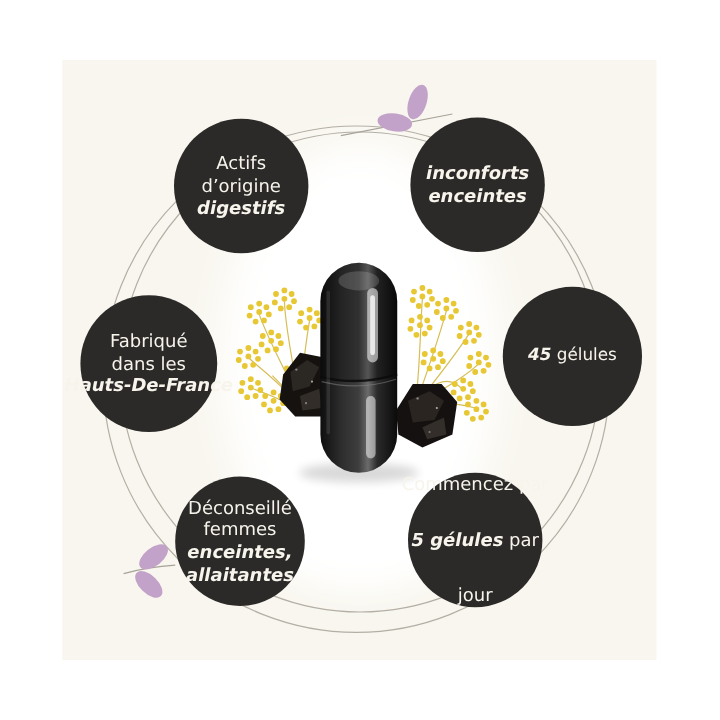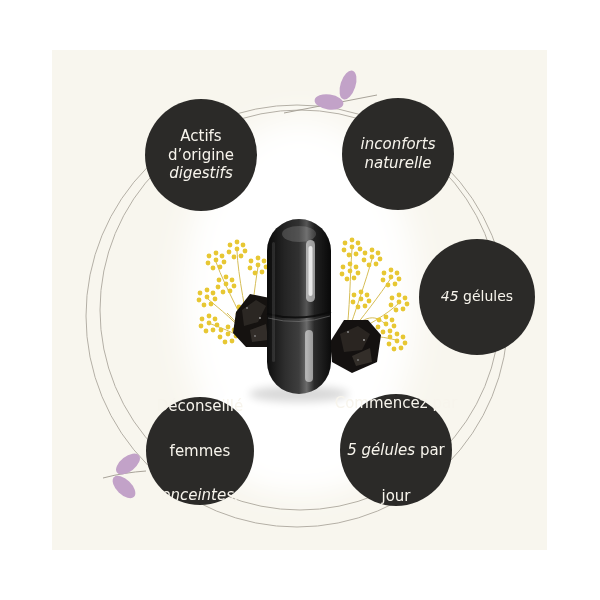--- a/index.html
+++ b/index.html
@@ -35,26 +35,26 @@
     color: #f7f4ec;
     display: flex;
     flex-direction: column;
     justify-content: center;
     align-items: center;
     text-align: center;
     font-size: 15px;
     line-height: 1.24;
   }
   .bubble .line { white-space: nowrap; }
-  .bubble .em { font-weight: normal; font-style: italic; }
+  .bubble .em { font-weight: bold; font-style: italic; }
   .b0 { left: 145px; top:  99px; width: 112px; height: 112px; }
   .b1 { left: 342px; top:  98px; width: 112px; height: 112px; }
   .b2 { left:  67px; top: 246px; width: 114px; height: 114px; }
   .b3 { left: 419px; top: 239px; width: 116px; height: 116px; font-size: 14px; }
-  .b4 { left: 146px; top: 397px; width: 108px; height: 108px; justify-content: space-between; }
+  .b4 { left: 146px; top: 397px; width: 108px; height: 108px; }
   .b5 { left: 340px; top: 394px; width: 112px; height: 112px; justify-content: space-between; }
 </style>
 </head>
 <body>
 
 <div class="stage">
 
   <div class="canvas"></div>
 
   <svg class="decor" width="600" height="600" viewBox="0 0 600 600">
@@ -175,29 +175,35 @@
     </g>
   </svg>
 
   <div class="bubble b0">
       <div class="line"><span>Actifs</span></div>
       <div class="line"><span>d’origine</span></div>
       <div class="line"><span class="em">digestifs</span></div>
     </div>
   <div class="bubble b1">
       <div class="line"><span class="em">inconforts</span></div>
-      <div class="line"><span class="em">naturelle</span></div>
+      <div class="line"><span class="em">enceintes</span></div>
+    </div>
+  <div class="bubble b2">
+      <div class="line"><span>Fabriqué</span></div>
+      <div class="line"><span>dans les</span></div>
+      <div class="line"><span class="em">Hauts-De-France</span></div>
     </div>
   <div class="bubble b3">
       <div class="line"><span class="em">45</span><span> gélules</span></div>
     </div>
   <div class="bubble b4">
       <div class="line"><span>Déconseillé</span></div>
       <div class="line"><span>femmes</span></div>
       <div class="line"><span class="em">enceintes,</span></div>
+      <div class="line"><span class="em">allaitantes</span></div>
     </div>
   <div class="bubble b5">
       <div class="line"><span>Commencez par</span></div>
       <div class="line"><span class="em">5 gélules</span><span> par</span></div>
       <div class="line"><span>jour</span></div>
     </div>
 
 </div>
 
 </body></html>

